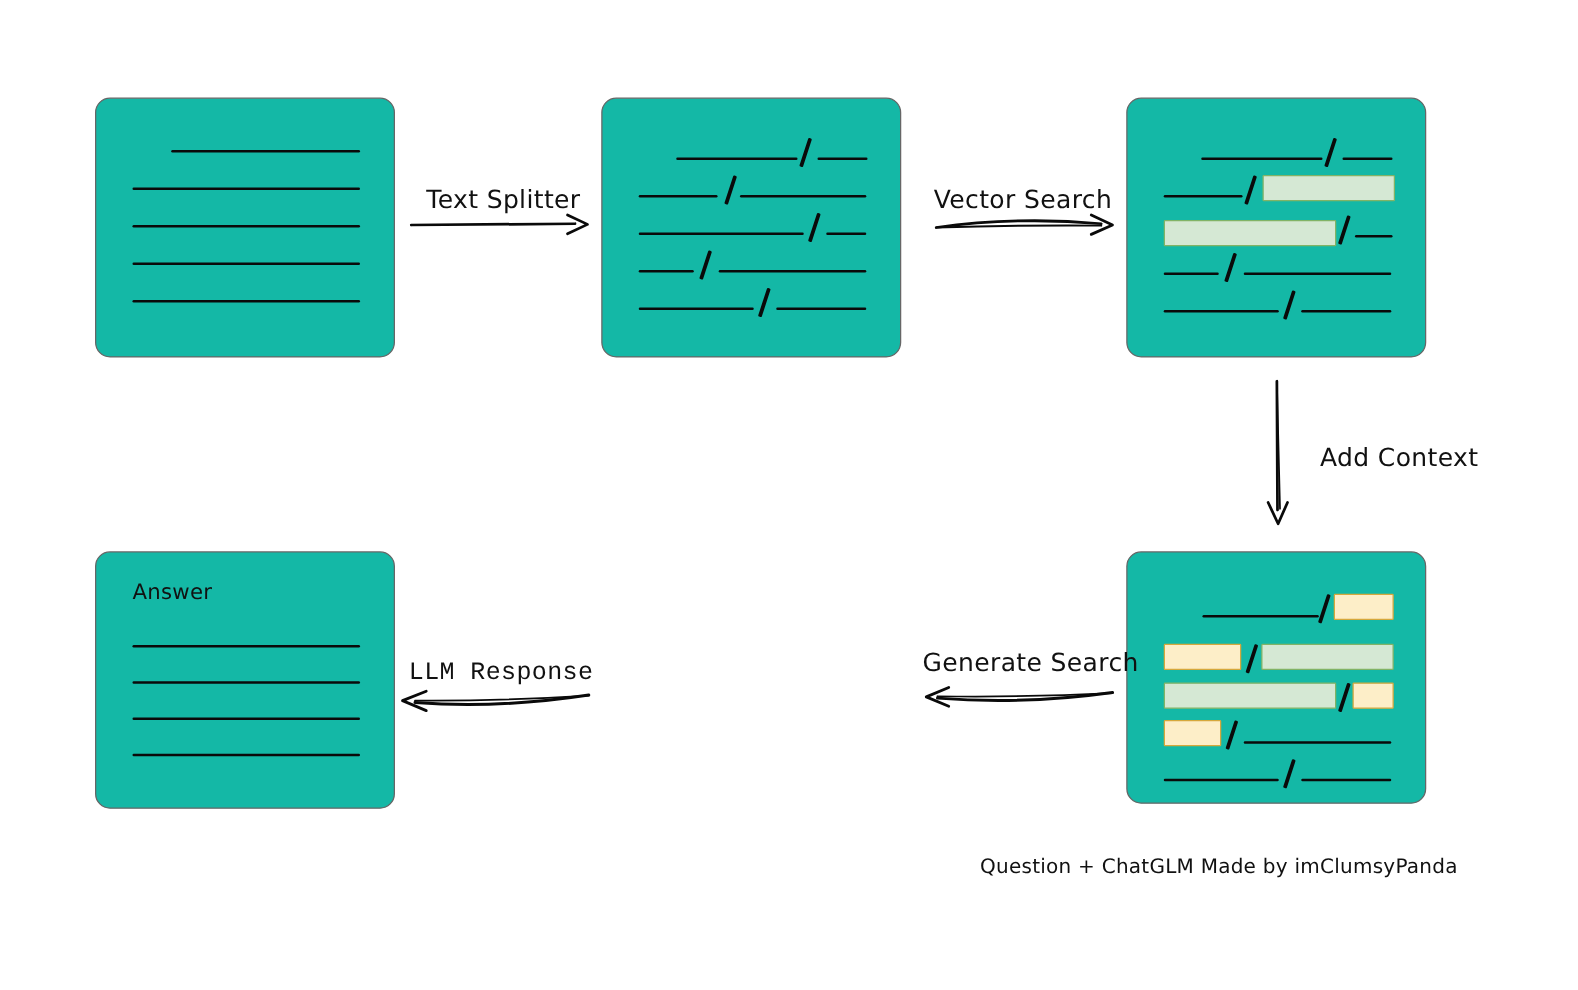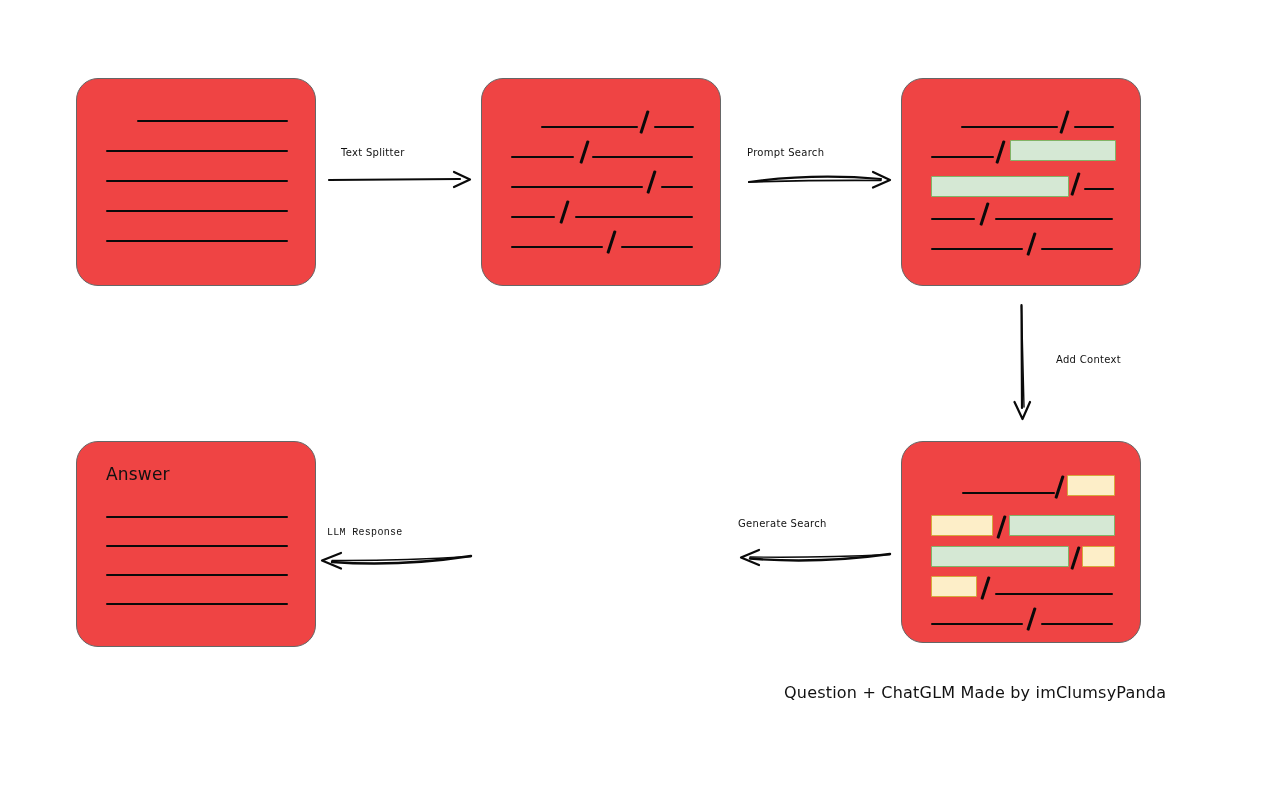--- a/index.html
+++ b/index.html
@@ -17,22 +17,22 @@
   #canvas {
     position: absolute;
     inset: 0;
     width: 1262px;
     height: 792px;
   }
   .node {
     position: absolute;
     box-sizing: border-box;
     border: 1.3px solid #666666;
-    border-radius: 22px;
-    background: #ef4444;
+    border-radius: 12px;
+    background: #14b8a6;
   }
   .seg {
     position: absolute;
     background: #0a0a0a;
     height: 2.4px;
     border-radius: 1px;
   }
   .slash {
     position: absolute;
     width: 2.8px;
@@ -55,21 +55,21 @@
     position: absolute;
     font-family: "DejaVu Sans", sans-serif;
     font-size: 17px;
     color: #111111;
     letter-spacing: 0.2px;
     white-space: nowrap;
   }
   .edge-label {
     position: absolute;
     font-family: "DejaVu Sans", sans-serif;
-    font-size: 10px;
+    font-size: 20px;
     color: #111111;
     white-space: nowrap;
     letter-spacing: 0.3px;
   }
   .footer {
     position: absolute;
     font-family: "DejaVu Sans", sans-serif;
     font-size: 16px;
     color: #111111;
     white-space: nowrap;
@@ -170,21 +170,21 @@
     <div class="seg" style="left:29px; top:132px; width:182px;"></div>
     <div class="seg" style="left:29px; top:161px; width:182px;"></div>
   </div>
 
   <div class="edge-label" style="left:341px; top:147px;">Text Splitter</div>
   <svg class="arrow" style="left:328px; top:168px;" width="145" height="22" viewBox="0 0 145 22">
     <path d="M1 12 L132 11" stroke="#0a0a0a" stroke-width="2.2" fill="none" stroke-linecap="round"></path>
     <path d="M126 4 L142 11.5 L126 19" stroke="#0a0a0a" stroke-width="2.2" fill="none" stroke-linejoin="round" stroke-linecap="round"></path>
   </svg>
 
-  <div class="edge-label" style="left:747px; top:147px;">Prompt Search</div>
+  <div class="edge-label" style="left:747px; top:147px;">Vector Search</div>
   <svg class="arrow" style="left:748px; top:168px;" width="145" height="22" viewBox="0 0 145 22">
     <path d="M1 14 Q66 5 133 11" stroke="#0a0a0a" stroke-width="2.2" fill="none" stroke-linecap="round"></path>
     <path d="M1 14 Q68 12 133 12.5" stroke="#0a0a0a" stroke-width="1.6" fill="none" stroke-linecap="round"></path>
     <path d="M125 4 L142 12 L125 19.5" stroke="#0a0a0a" stroke-width="2.2" fill="none" stroke-linejoin="round" stroke-linecap="round"></path>
   </svg>
 
   <div class="edge-label" style="left:1056px; top:354px;">Add Context</div>
   <svg class="arrow" style="left:1010px; top:304px;" width="26" height="118" viewBox="0 0 26 118">
     <path d="M11.5 1 L12 104" stroke="#0a0a0a" stroke-width="2.2" fill="none" stroke-linecap="round"></path>
     <path d="M11.5 2 L14 103" stroke="#0a0a0a" stroke-width="1.4" fill="none" stroke-linecap="round"></path>

